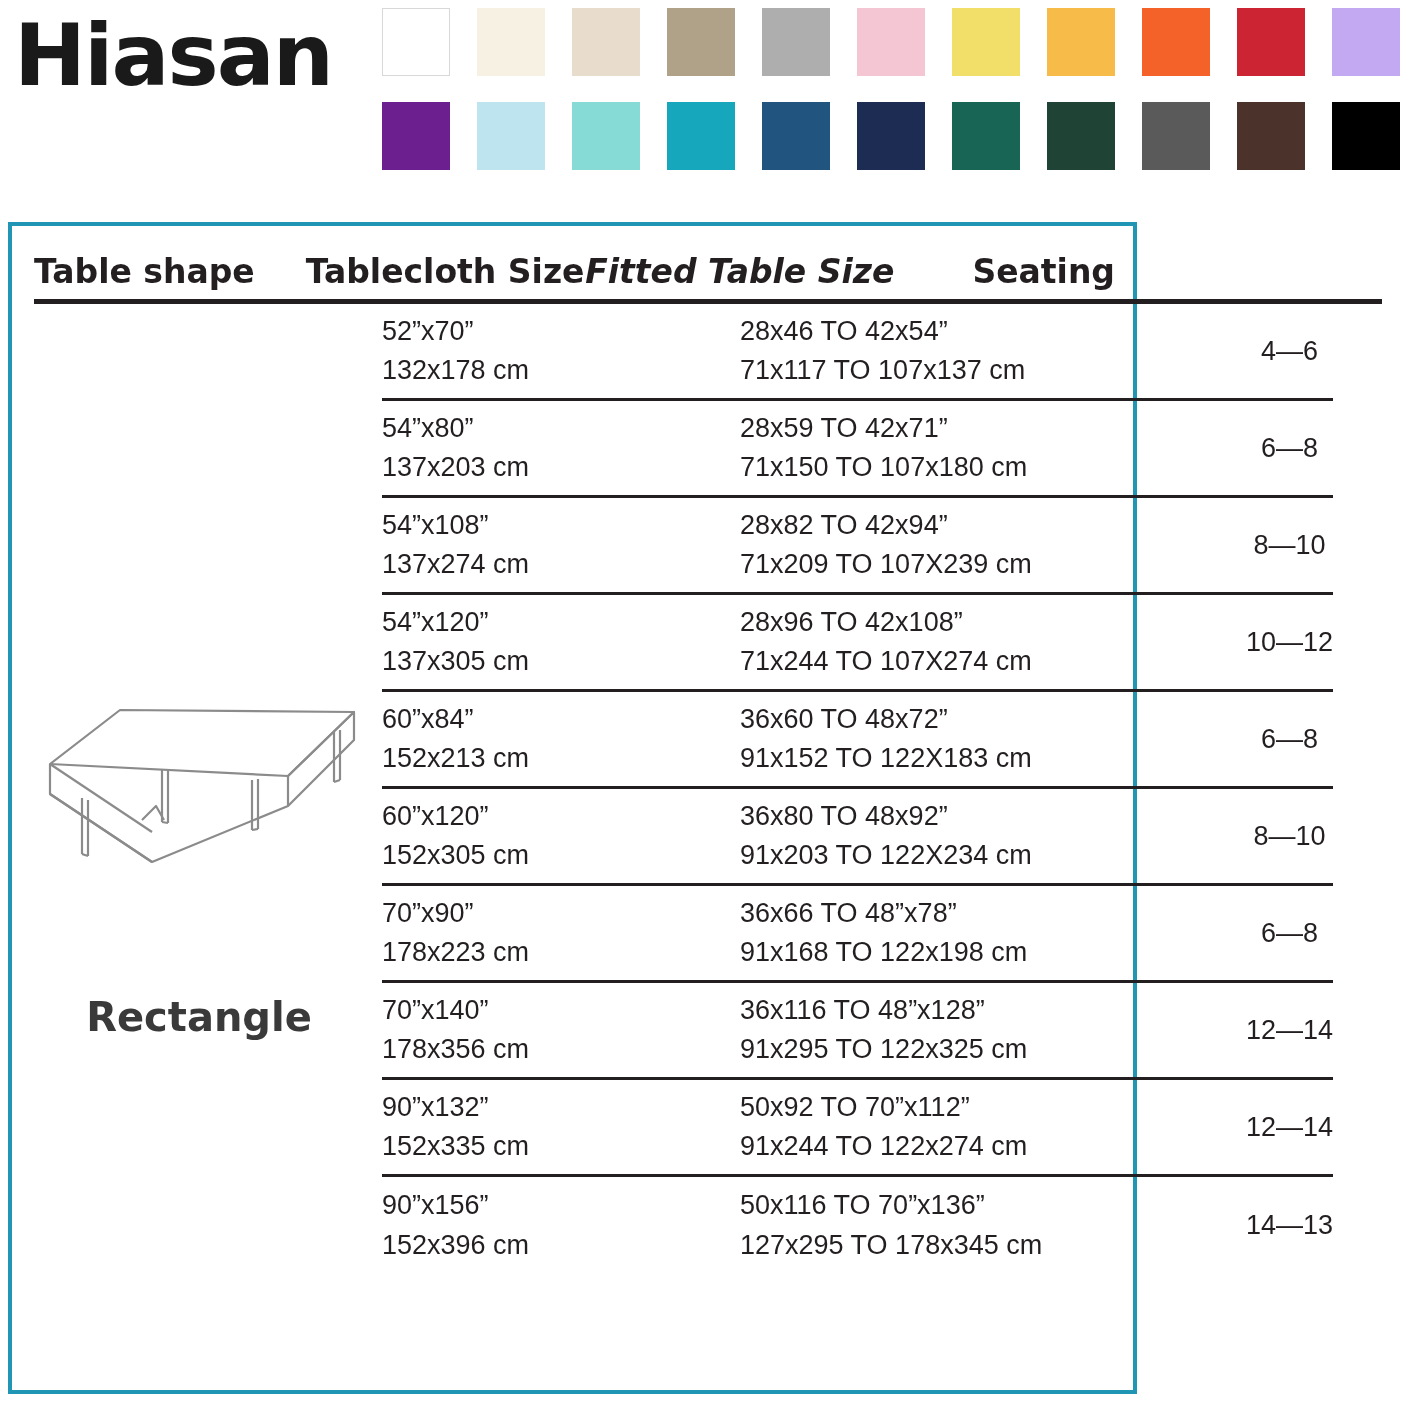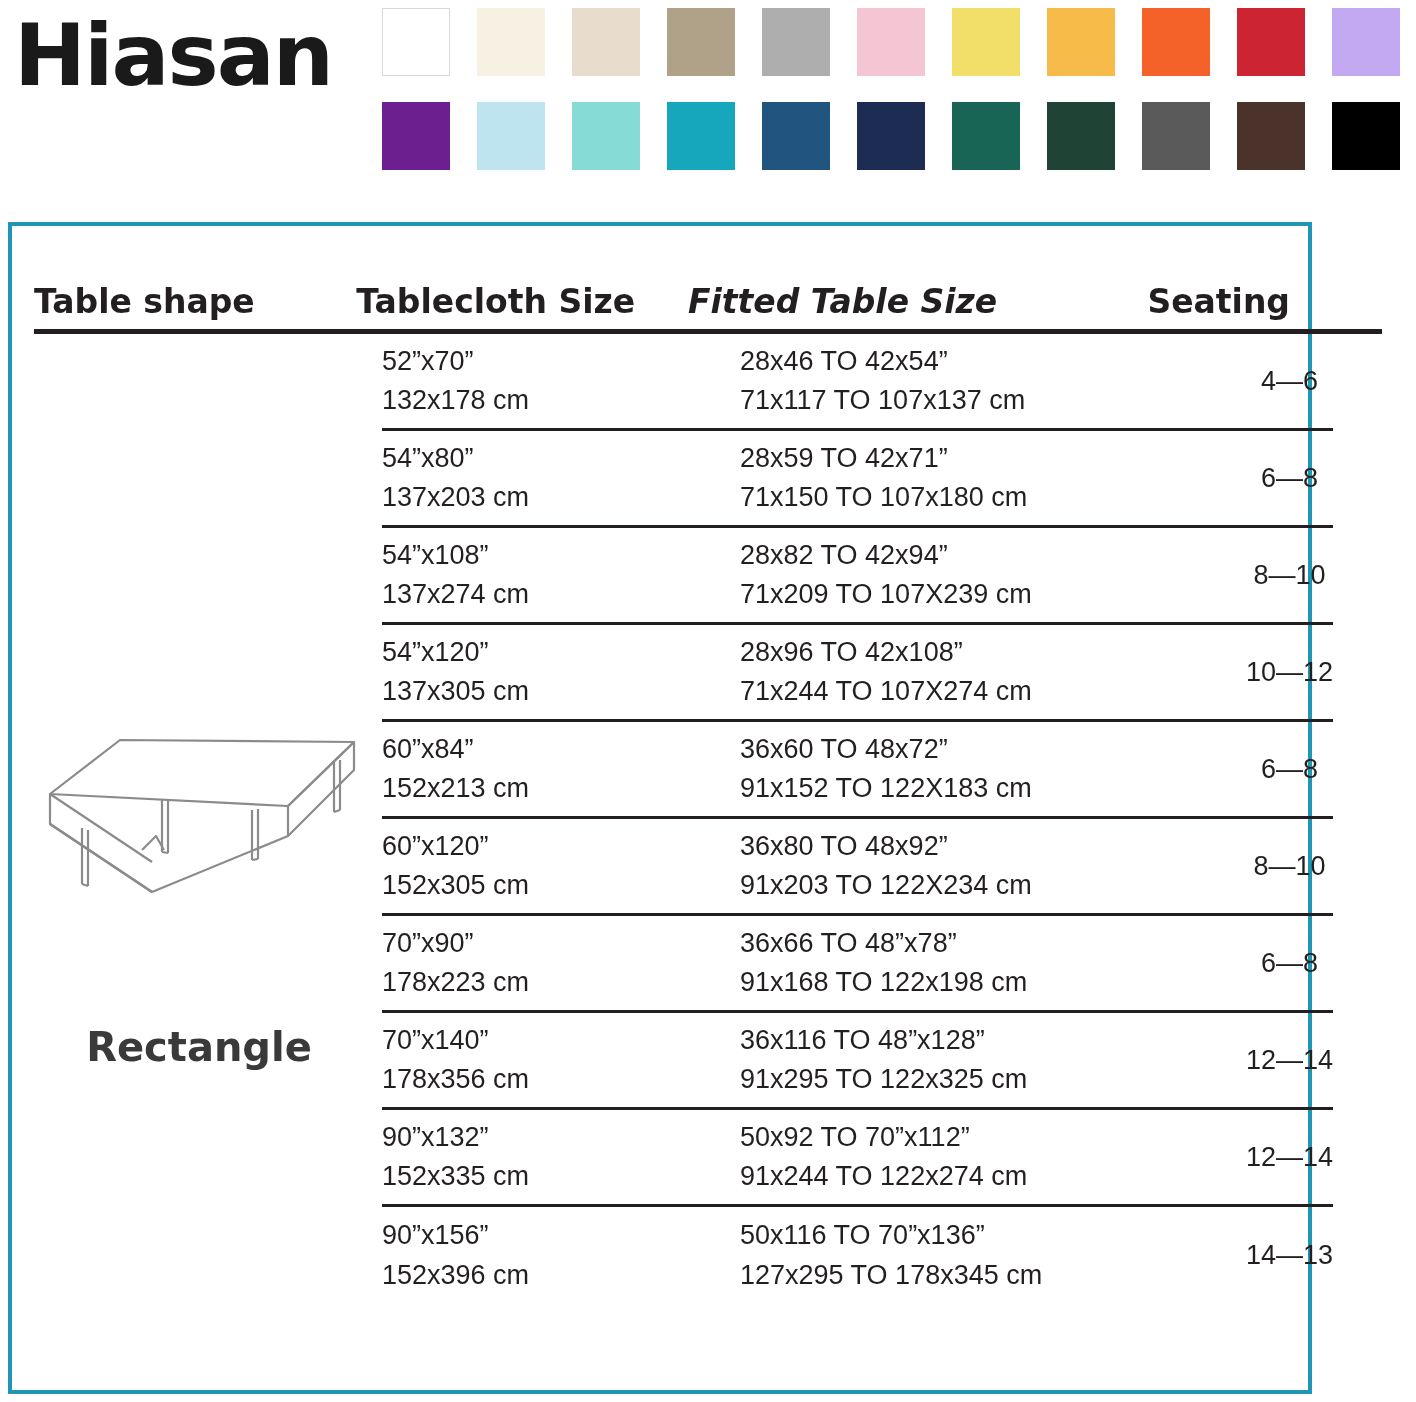--- a/index.html
+++ b/index.html
@@ -54,21 +54,21 @@
   .swatch.bordered {
     box-sizing: border-box;
     border: 1px solid #d8d8d8;
   }
 
   
   .frame {
     position: absolute;
     left: 8px;
     top: 222px;
-    width: 1304px;
+    width: 1129px;
     height: 1172px;
     box-sizing: border-box;
     border: 4px solid #2196b4;
     background: #ffffff;
   }
   .table-inner {
     position: absolute;
     left: 22px;
     top: 26px;
     right: 18px;
@@ -81,21 +81,21 @@
     padding-bottom: 6px;
   }
   .head-cell {
     font-family: "DejaVu Sans", sans-serif;
     font-weight: bold;
     font-size: 33px;
     color: #231f20;
     white-space: nowrap;
   }
   .col-shape   { width: 348px; }
-  .col-cloth   { width: 358px; margin-top: 30px; }
+  .col-cloth   { width: 358px; }
   .col-fitted  { width: 496px; font-style: italic; }
   .col-seating { width: 150px; text-align: right; }
 
   .head-rule {
     height: 5px;
     background: #231f20;
     width: 1348px;
     margin-top: 2px;
   }
 

